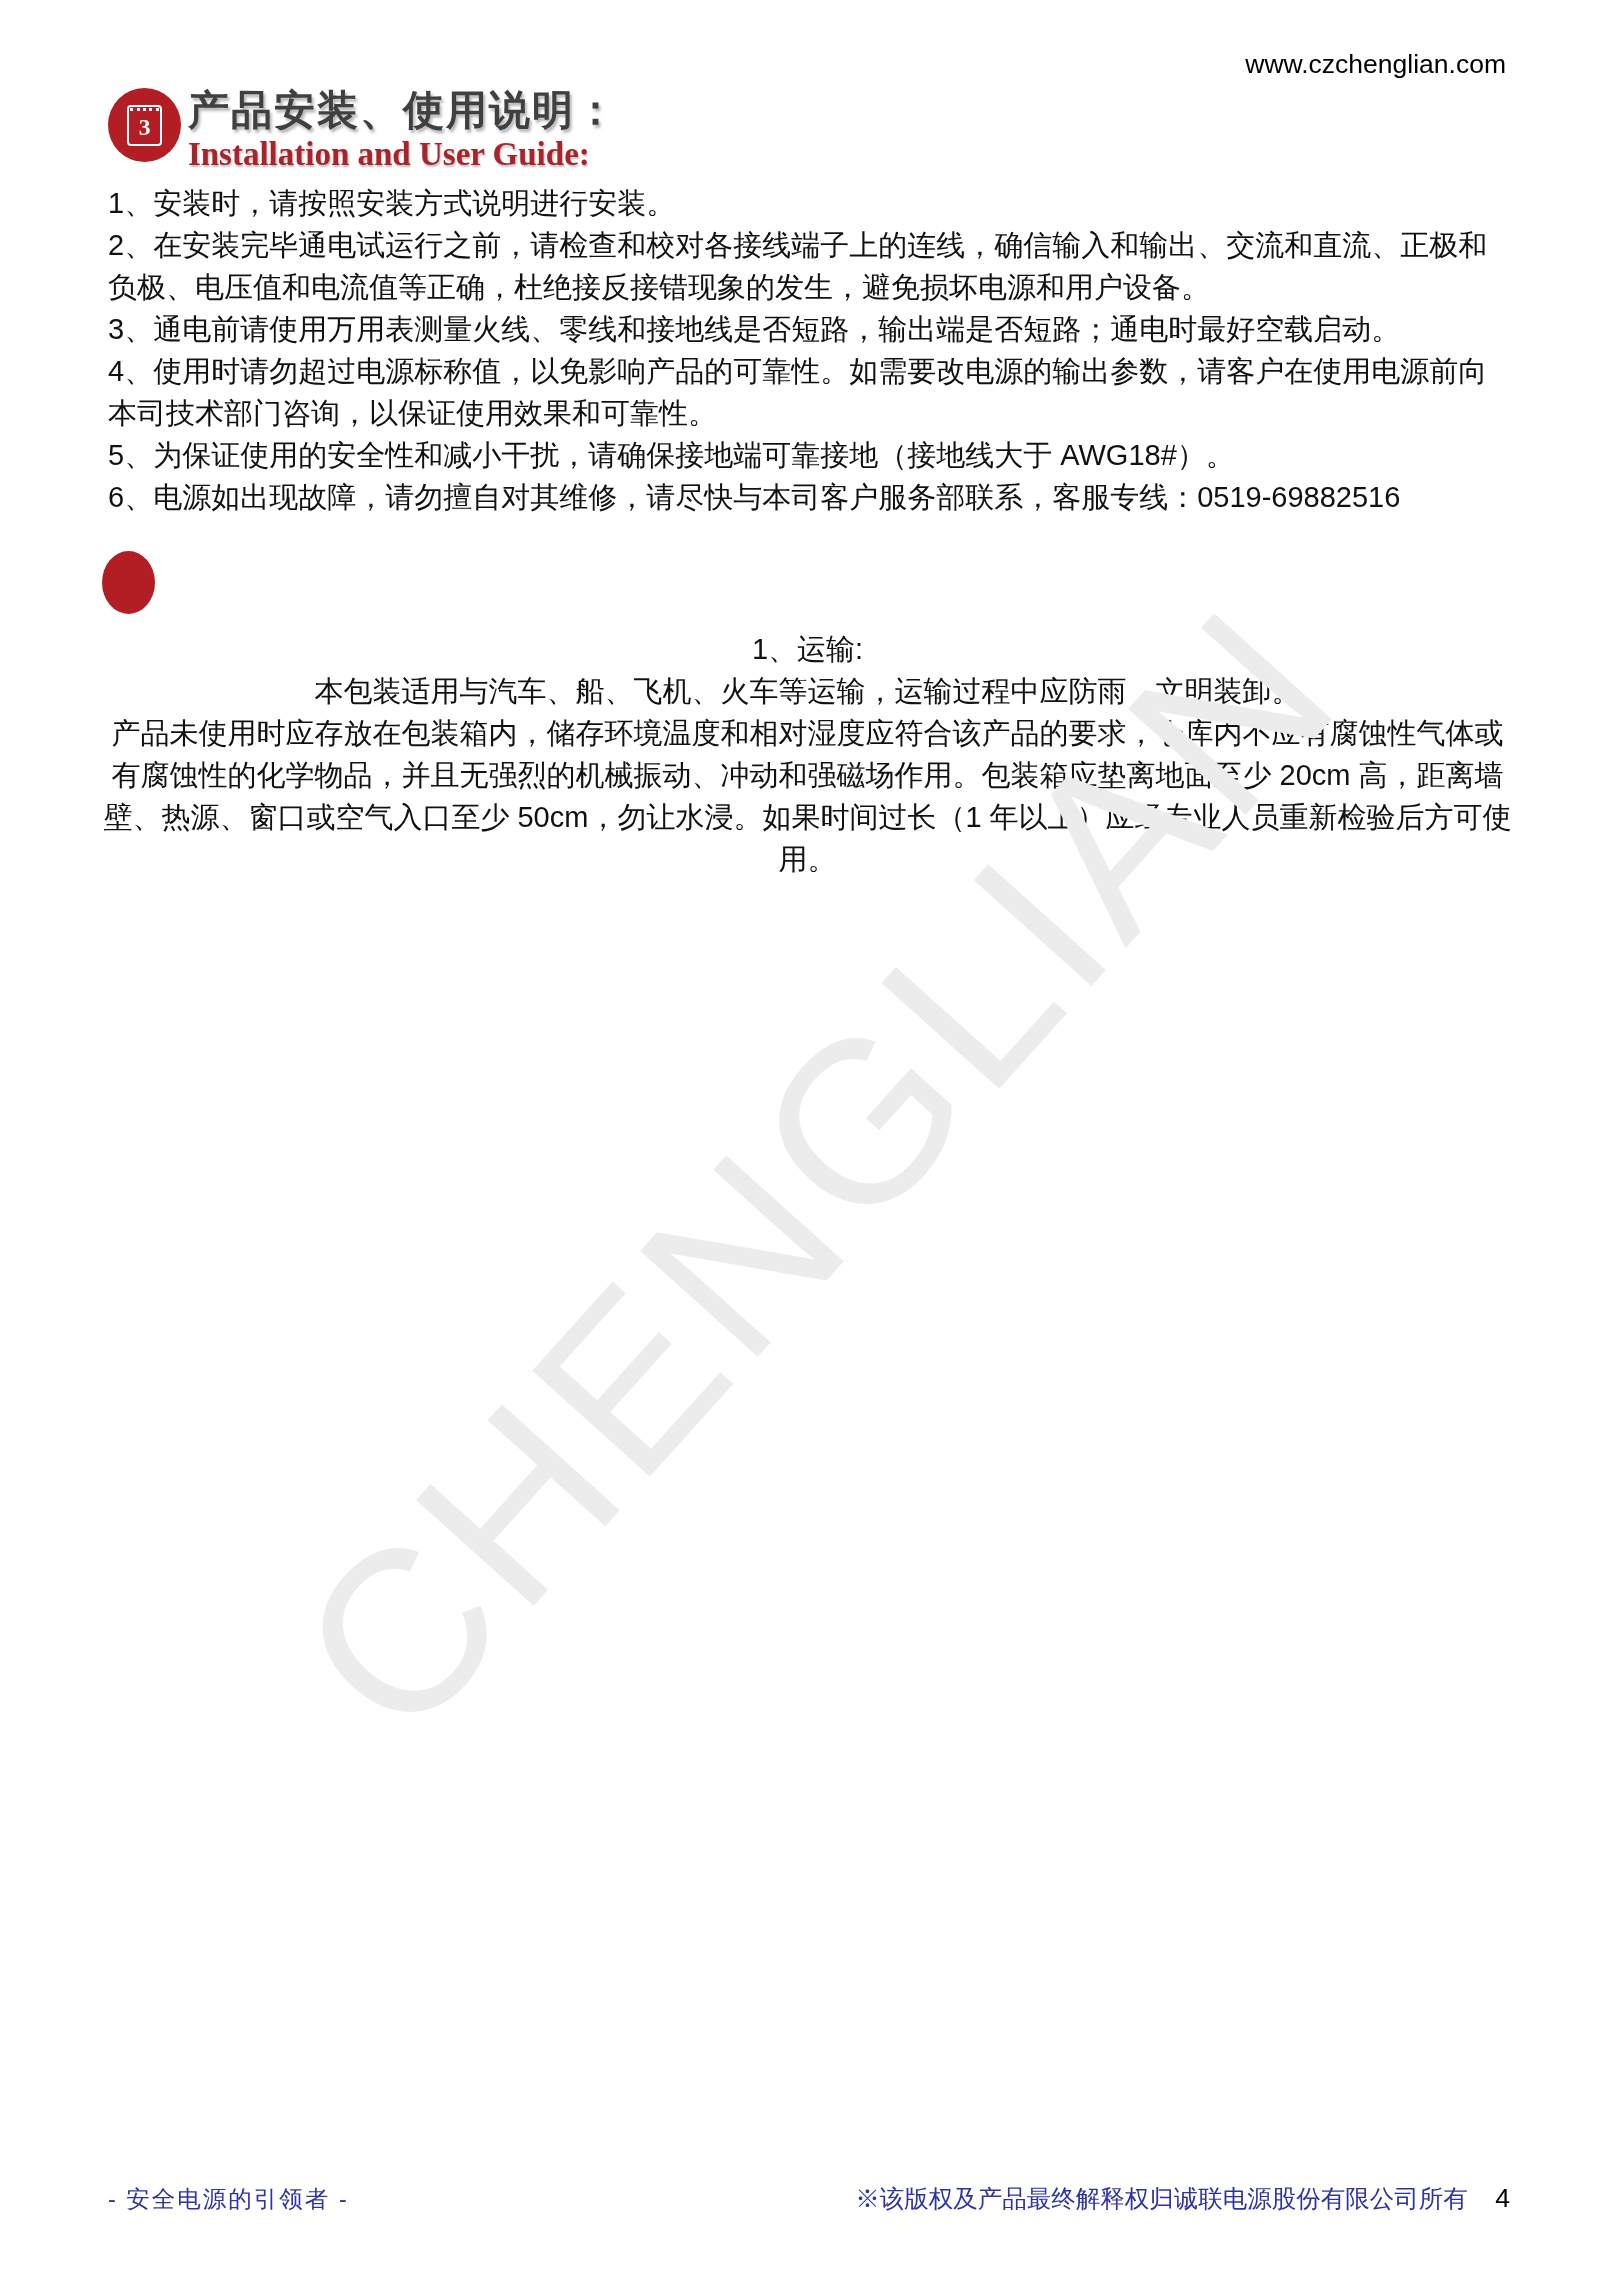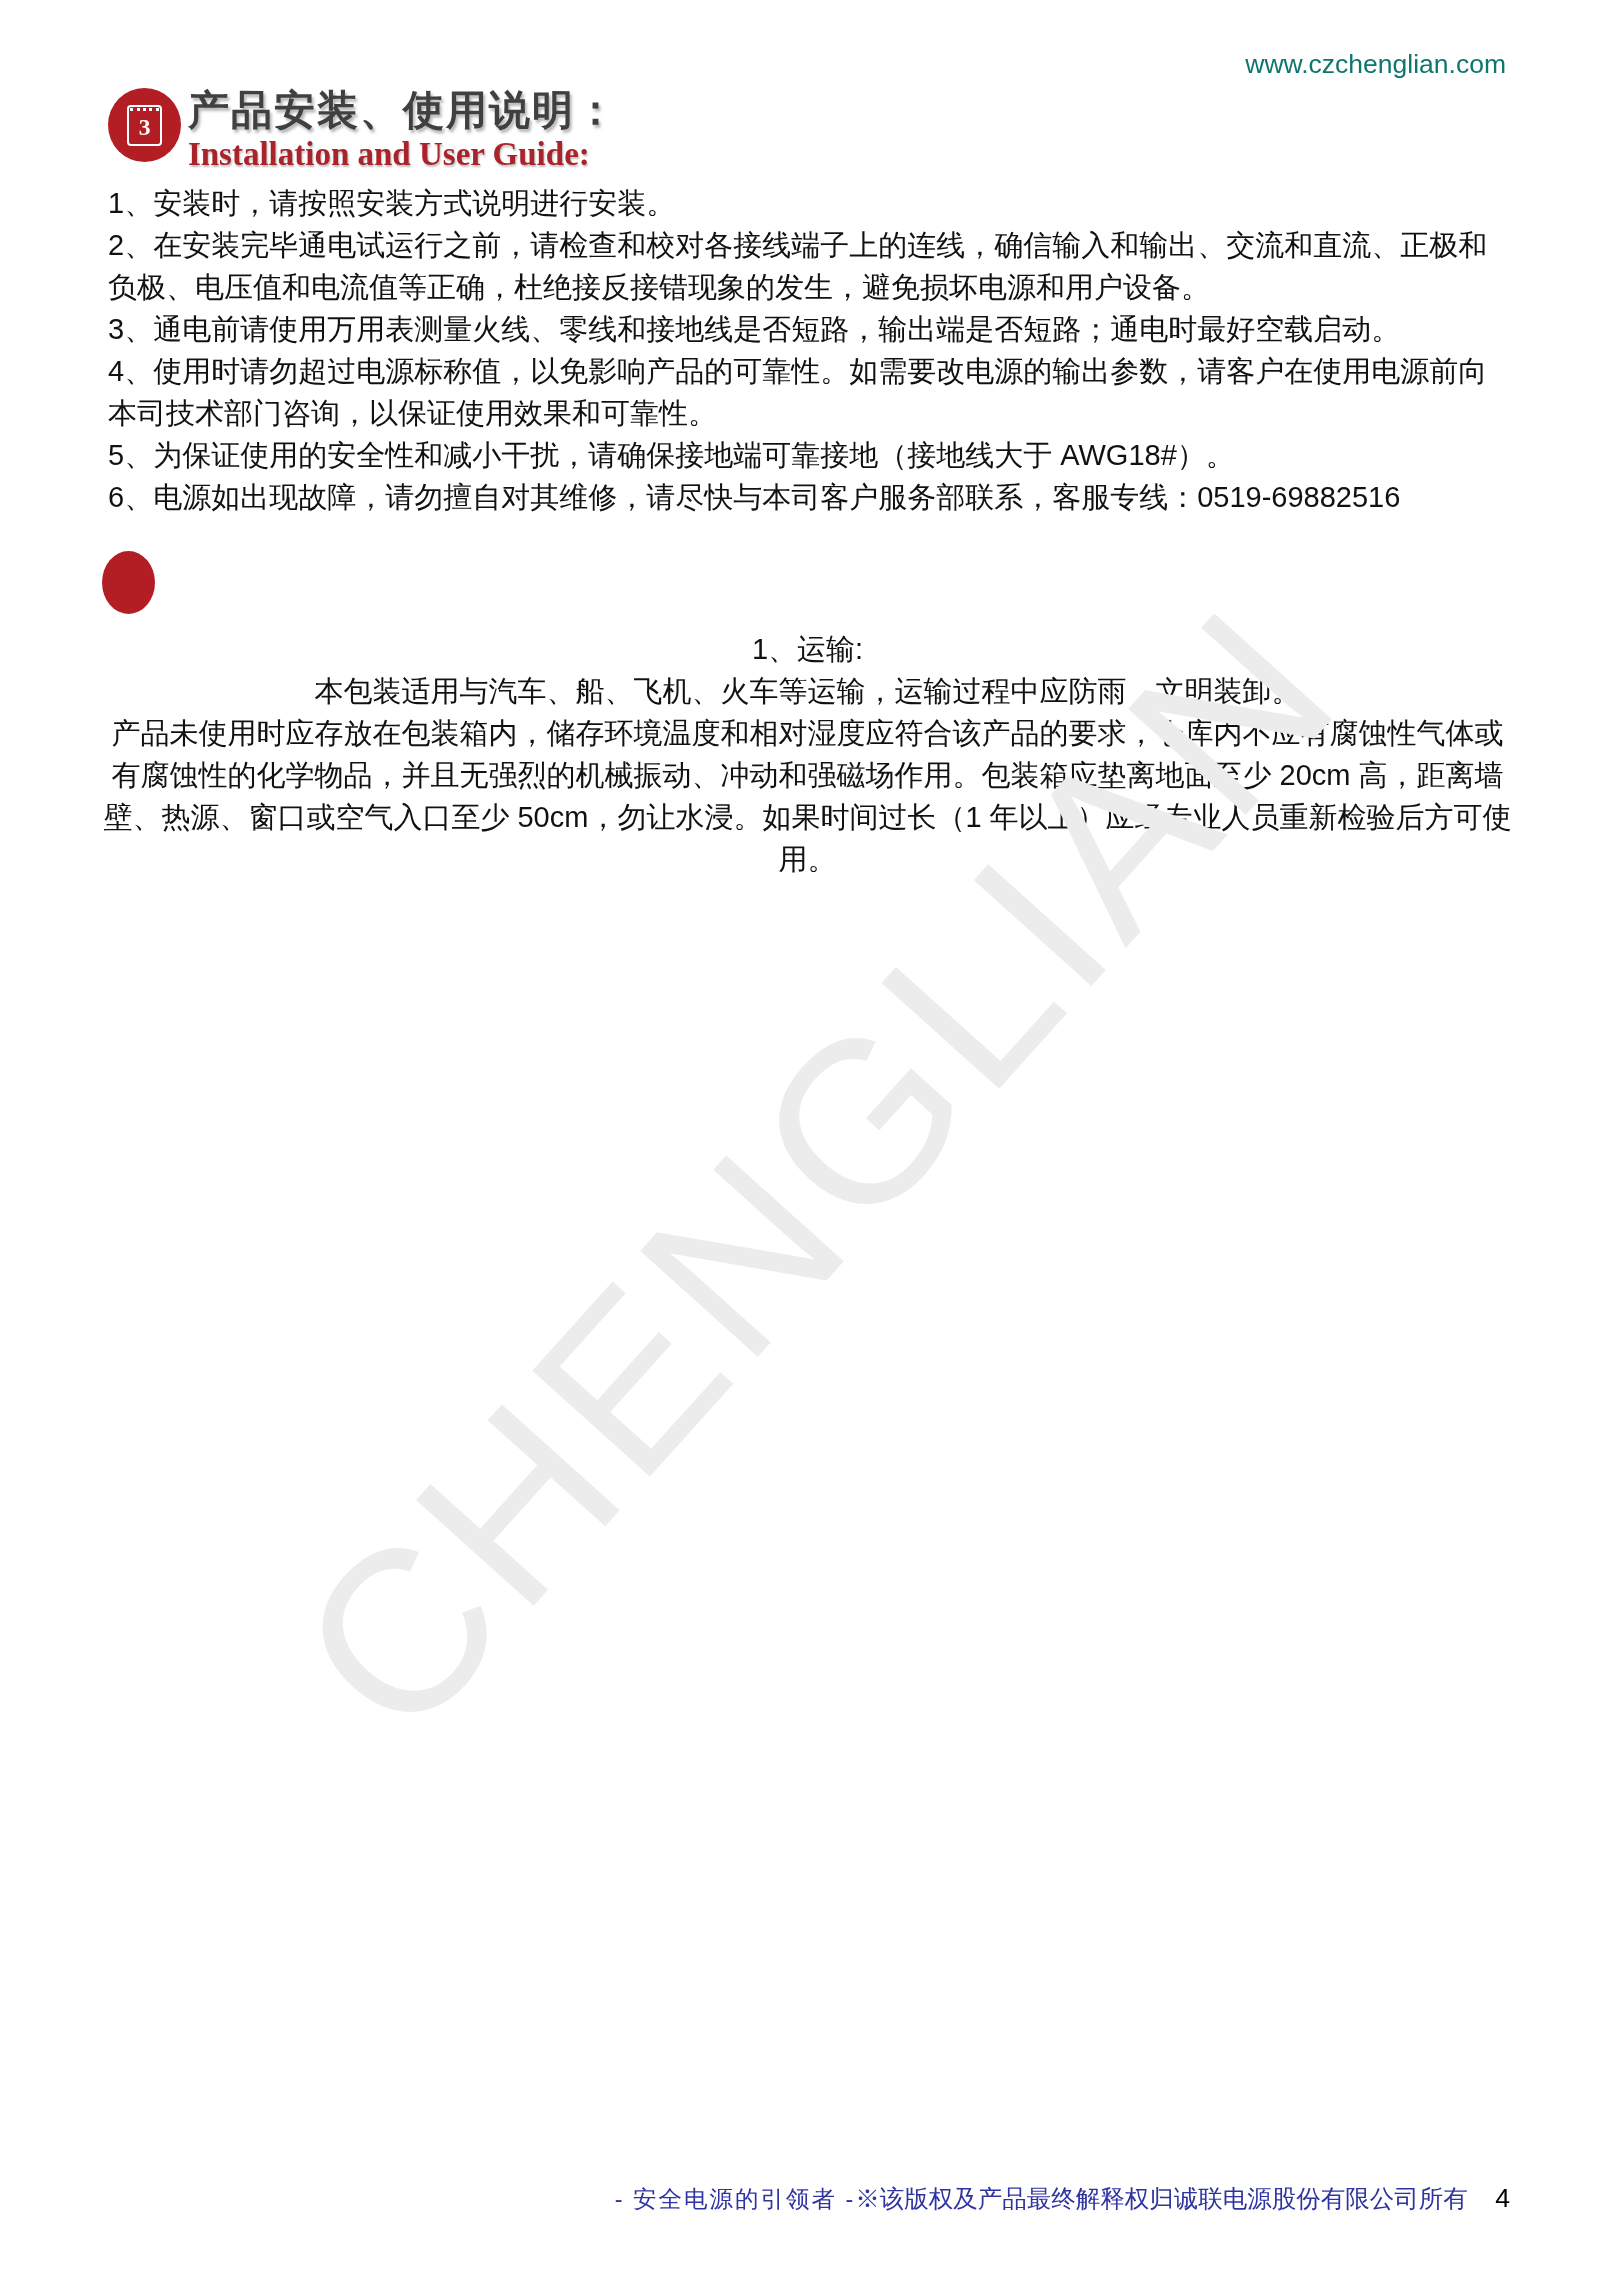--- a/index.html
+++ b/index.html
@@ -13,21 +13,21 @@
   .page{
     position:relative;
     width:1620px;height:2292px;
     background:#ffffff;
     overflow:hidden;
     font-family:"Liberation Sans", sans-serif;
     color:var(--body-ink);
   }
   .site-url{
     position:absolute;top:49px;right:114px;
-    font-size:26.5px;color:#0f766e;
+    font-size:26.5px;color:#000000;
   }
   
   .sec{position:absolute;left:108px;right:108px;}
   .sec1{top:88px;}
   .sec2{top:545px;left:102px;}
   .sec-header{display:flex;align-items:flex-start;}
   .badge{
     flex:none;
     background:var(--accent-red);
     border-radius:50%;
@@ -82,21 +82,21 @@
     font-size:230px;letter-spacing:7.8px;
     color:var(--watermark-gray);
     white-space:nowrap;
     font-weight:normal;
     pointer-events:none;
     user-select:none;
   }
   
   .footer{
     position:absolute;left:108px;right:110px;top:2182px;
-    display:flex;justify-content:flex-end;align-items:baseline;
+    display:flex;justify-content:space-between;align-items:baseline;
   }
   .footer-left{
     color:var(--footer-blue);
     font-size:23.5px;letter-spacing:2px;
   }
   .footer-right{
     color:var(--footer-blue);
     font-size:24.5px;
     display:flex;align-items:baseline;
   }

